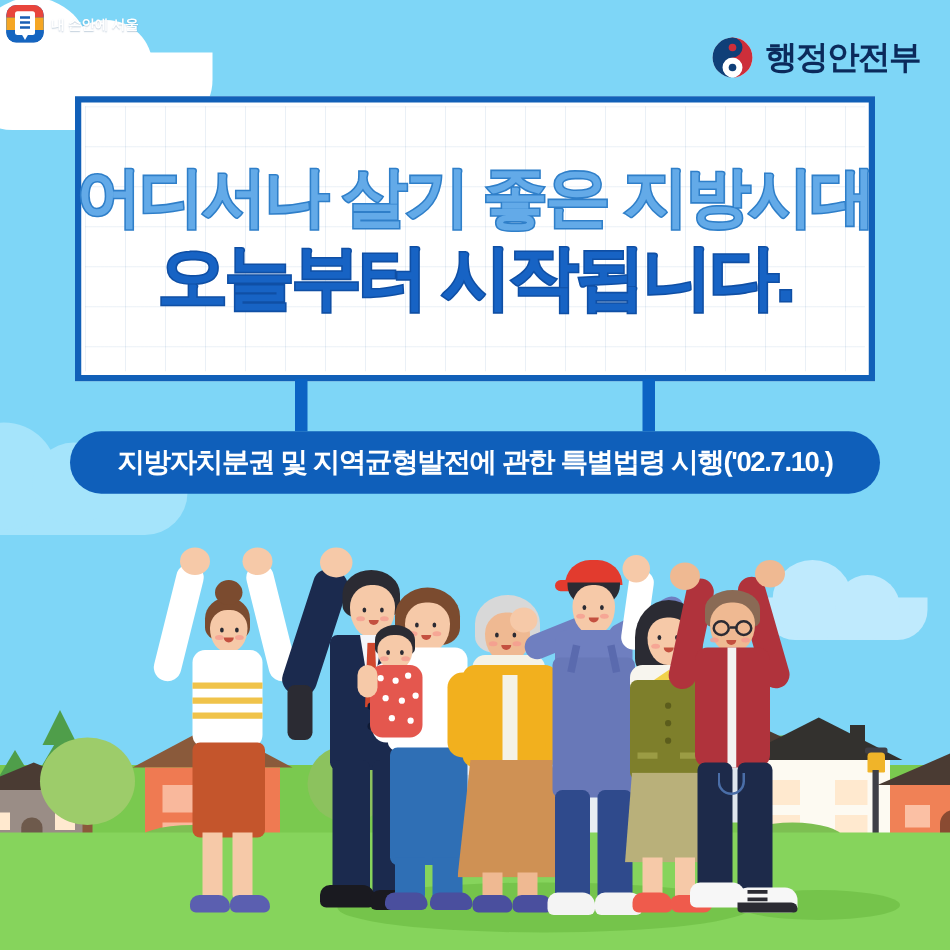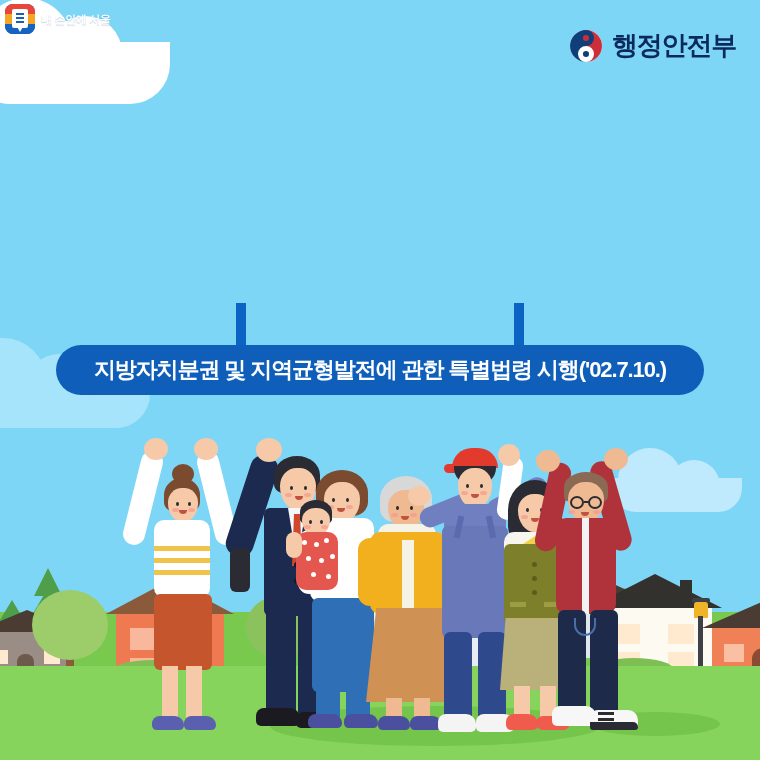--- a/index.html
+++ b/index.html
@@ -221,20 +221,27 @@
         <circle cx="50" cy="50" r="47" fill="#ffffff"></circle>
         <path d="M50 3a47 47 0 0 1 0 94A23.5 23.5 0 0 0 50 50 23.5 23.5 0 0 1 50 3Z" fill="#cd2e3a"></path>
         <path d="M50 97A47 47 0 0 1 50 3a23.5 23.5 0 0 1 0 47 23.5 23.5 0 0 0 0 47Z" fill="#0f3f78"></path>
         <circle cx="50" cy="26.5" r="9" fill="#cd2e3a"></circle>
         <circle cx="50" cy="73.5" r="9" fill="#0f3f78"></circle>
       </svg>
     </span>
     <span class="ministry-text">행정안전부</span>
   </div>
 
+  <div id="headline-box">
+    <span class="grid"></span>
+    <div class="lines">
+      <div class="headline-1">어디서나 살기 좋은 지방시대</div>
+      <div class="headline-2">오늘부터 시작됩니다.</div>
+    </div>
+  </div>
 
   <div class="connector" id="connector-left"></div>
   <div class="connector" id="connector-right"></div>
 
   <div id="banner">
     <span class="banner-text">지방자치분권 및 지역균형발전에 관한 특별법령 시행('02.7.10.)</span>
   </div>
 
   <div id="ground-back"></div>
 

